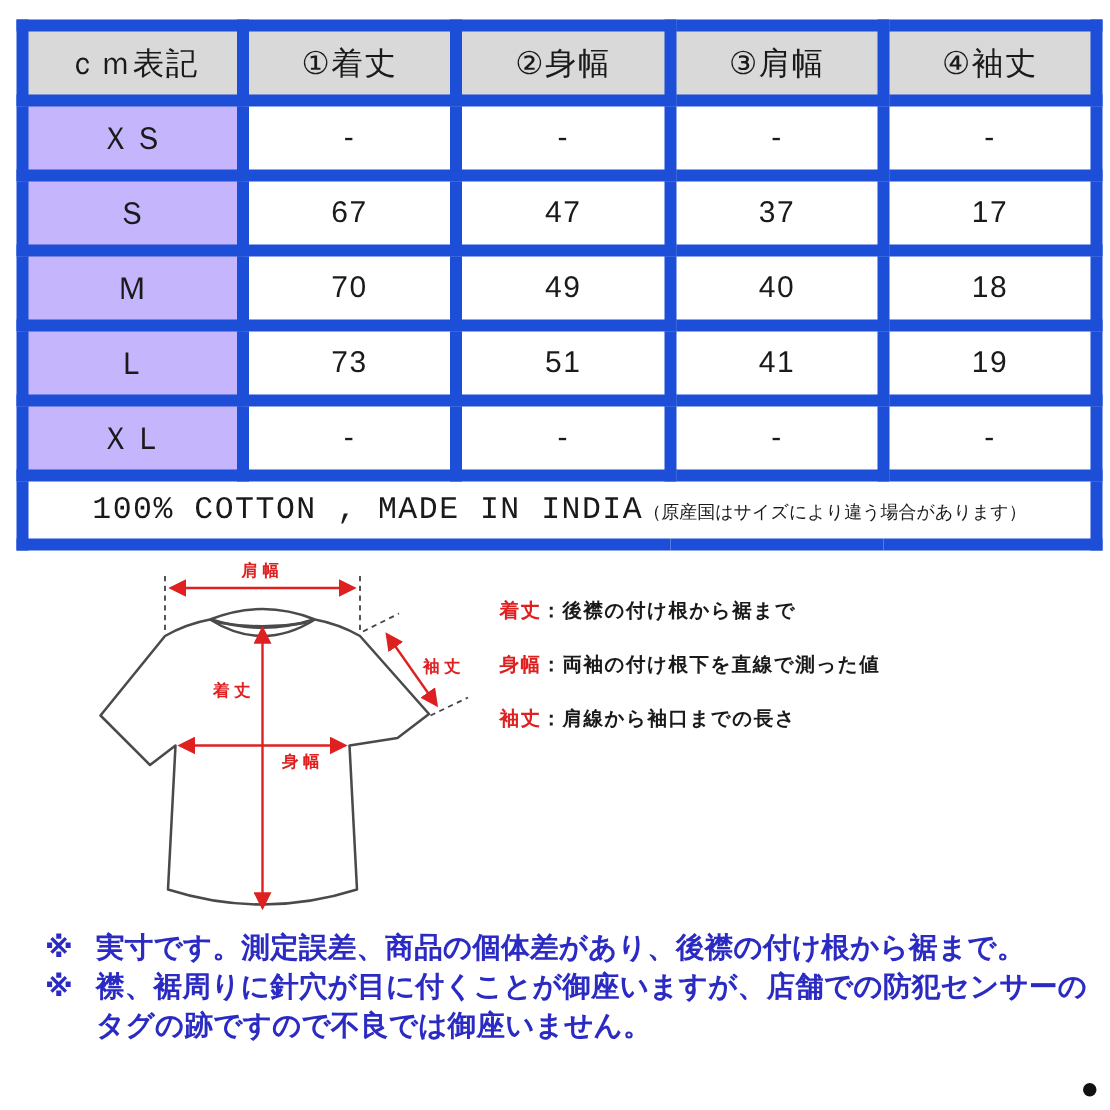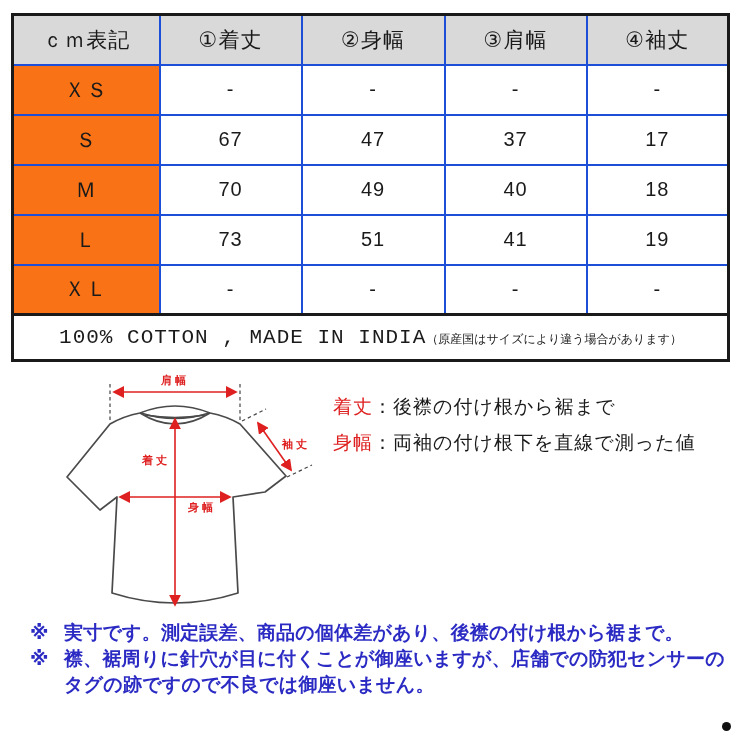--- a/index.html
+++ b/index.html
@@ -15,33 +15,33 @@
   
   table.size-table {
     position: absolute;
     left: 11px; top: 13px;
     width: 716px;
     border-collapse: collapse;
     table-layout: fixed;
     border: 3px solid #1a1a1a;
   }
   table.size-table th, table.size-table td {
-    border: 2px solid #1d4ed8;
+    border: 8px solid #1d4ed8;
     text-align: center;
     vertical-align: middle;
     font-weight: normal;
     height: 50px;
     letter-spacing: 1px;
   }
   table.size-table thead th {
     background: #d9d9d9;
     font-size: 21px;
   }
   table.size-table tbody th.size-cell {
-    background: #f97316;
+    background: #c4b5fd;
     font-size: 21px;
     margin-top: 36px;
   }
   table.size-table td.value-cell { font-size: 20px; }
   tr.footer-row td {
     border-top: 3px solid #1a1a1a;
     height: 46px;
     letter-spacing: 0;
   }
   .cotton-main {
@@ -60,22 +60,22 @@
     fill: #df2020;
     font-size: 11px;
     font-weight: bold;
     letter-spacing: 3px;
     font-family: "Liberation Sans", "DejaVu Sans", sans-serif;
   }
 
   
   .defs { position: absolute; left: 333px; top: 396px; width: 400px; }
   .def-row {
-    font-size: 19px;
-    font-weight: 400;
+    font-size: 13px;
+    font-weight: 700;
     line-height: 22px;
     letter-spacing: 1px;
     margin-bottom: 14px;
     white-space: nowrap;
   }
   .def-term { color: #df2020; }
   .def-sep, .def-desc { color: #1a1a1a; }
 
   
   .notes { position: absolute; left: 30px; top: 620px; width: 698px; color: #2b2bc4; }
@@ -198,20 +198,23 @@
   <text class="red-label" x="224" y="76" text-anchor="start">袖丈</text>
 </svg>
 
 <div class="defs">
   <div class="def-row">
     <span class="def-term">着丈</span><span class="def-sep">：</span><span class="def-desc">後襟の付け根から裾まで</span>
   </div>
   <div class="def-row">
     <span class="def-term">身幅</span><span class="def-sep">：</span><span class="def-desc">両袖の付け根下を直線で測った値</span>
   </div>
+  <div class="def-row">
+    <span class="def-term">袖丈</span><span class="def-sep">：</span><span class="def-desc">肩線から袖口までの長さ</span>
+  </div>
 </div>
 
 <div class="notes">
   <div class="note-row">
     <span class="note-marker">※</span>
     <span class="note-text">実寸です。測定誤差、商品の個体差があり、後襟の付け根から裾まで。</span>
   </div>
   <div class="note-row">
     <span class="note-marker">※</span>
     <span class="note-text">襟、裾周りに針穴が目に付くことが御座いますが、店舗での防犯センサーのタグの跡ですので不良では御座いません。</span>

